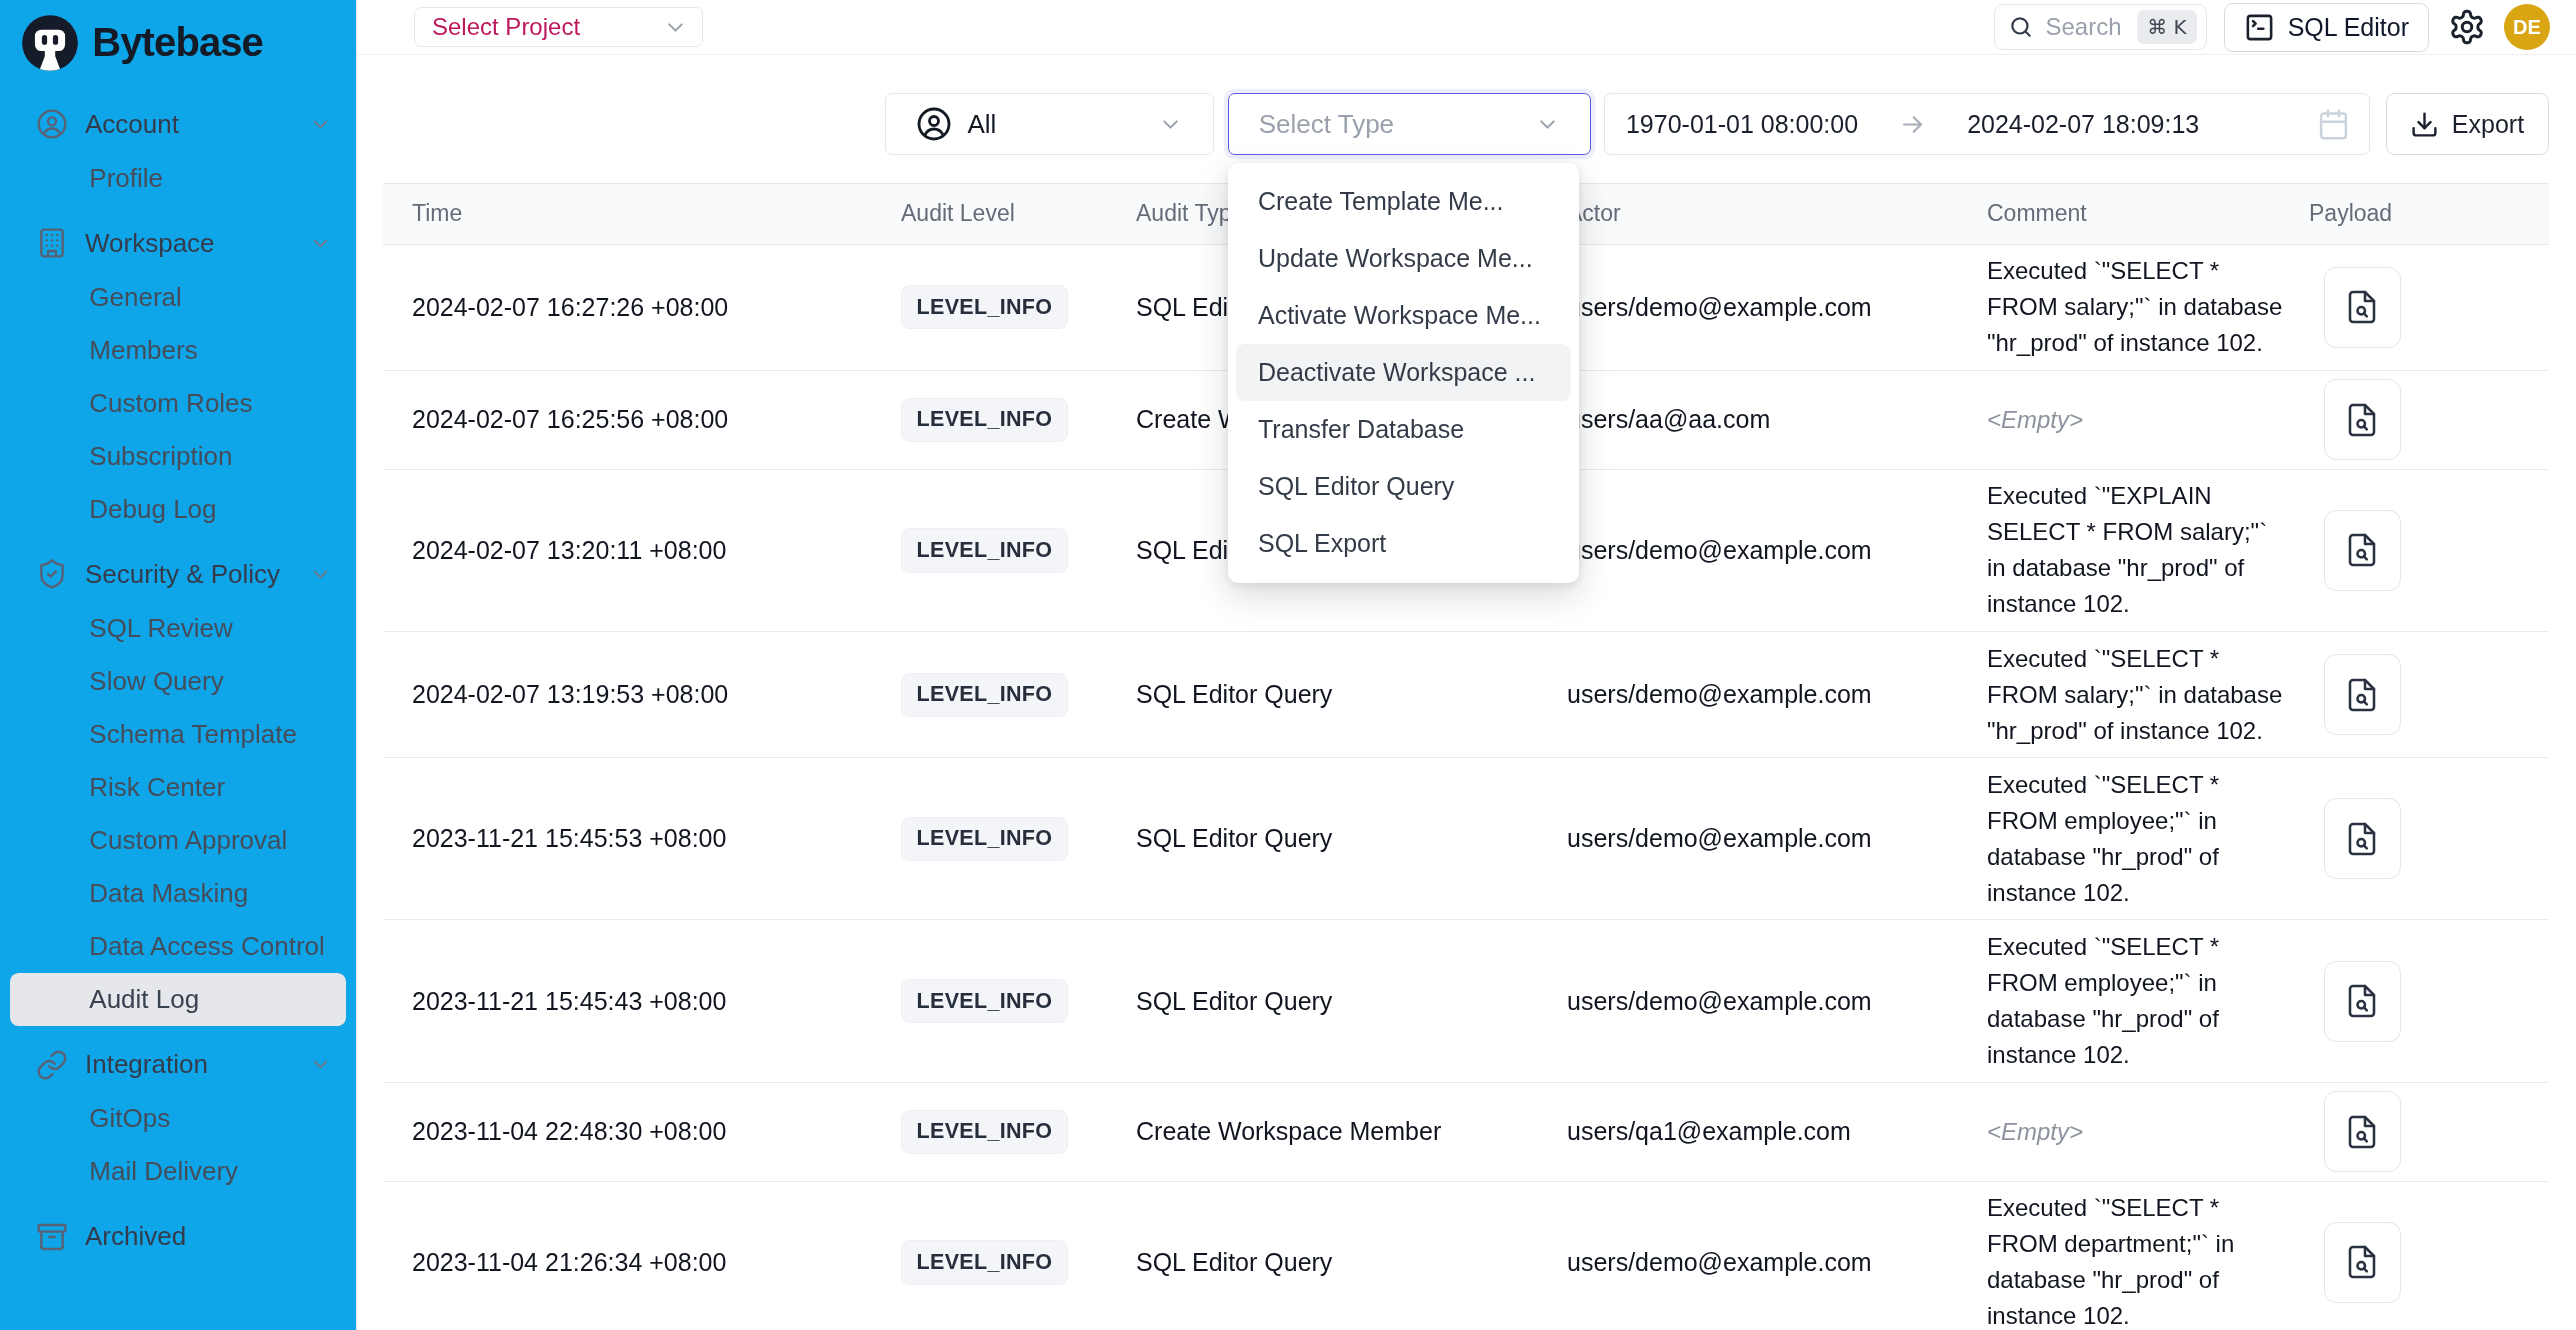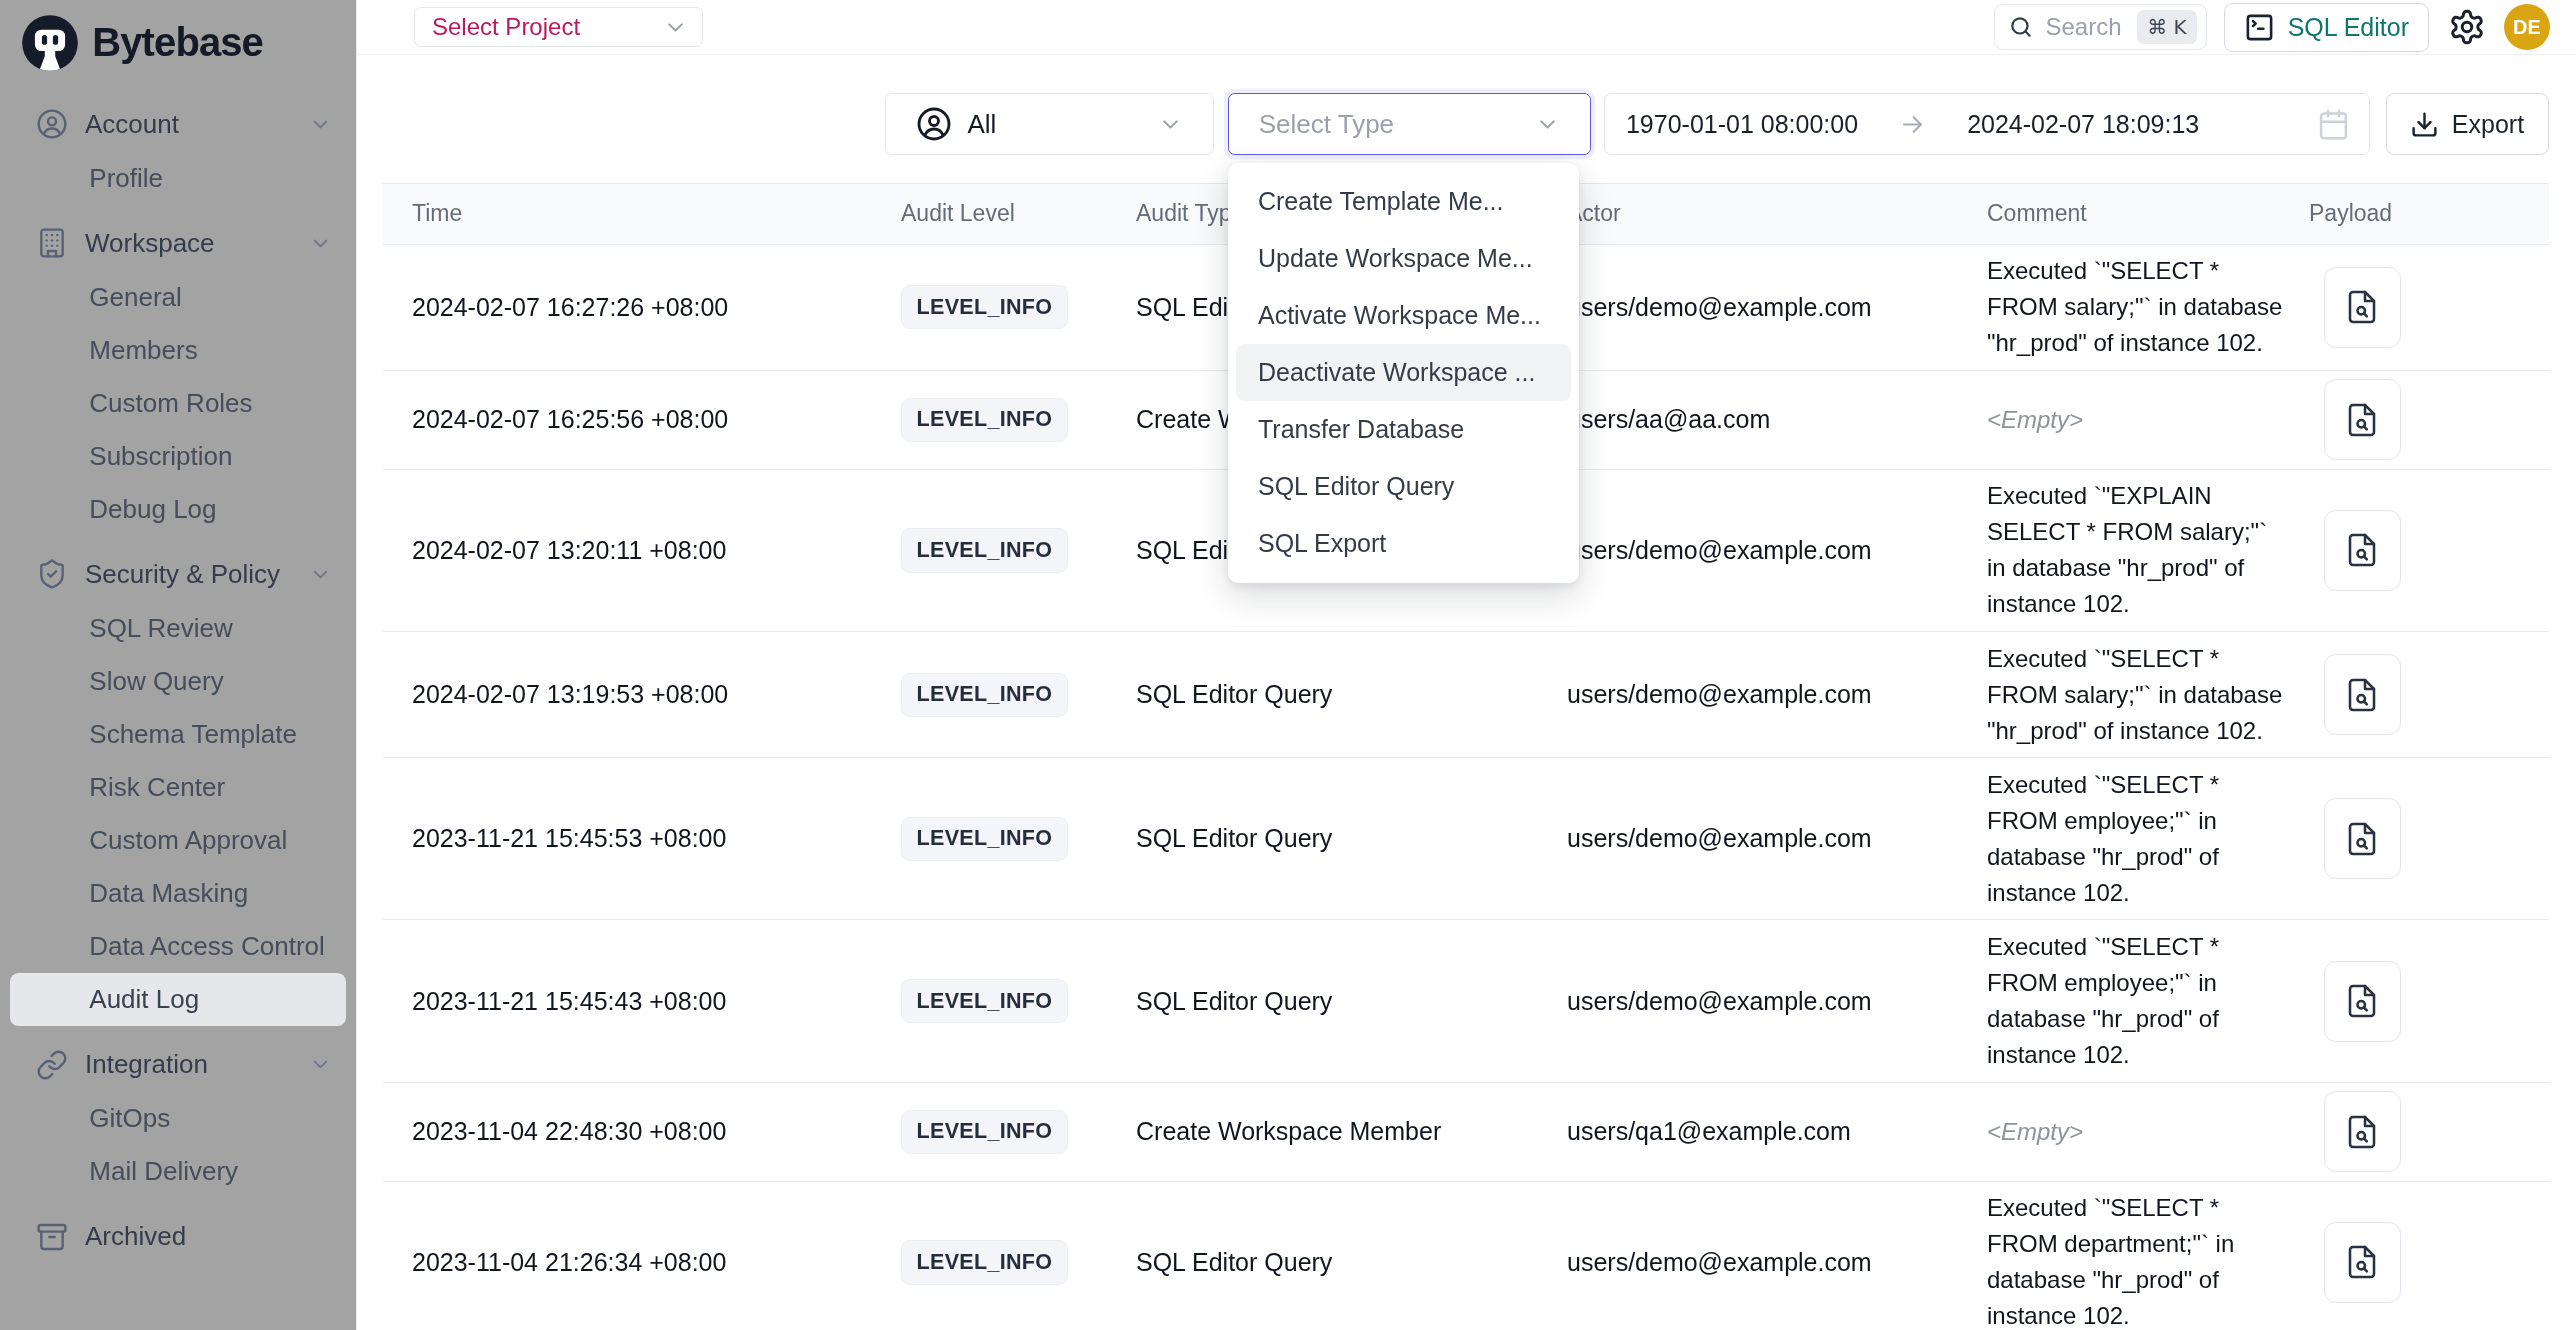--- a/index.html
+++ b/index.html
@@ -1,41 +1,41 @@
 <!DOCTYPE html>
 <html style="font-size:13.7px"><head>
 <meta charset="utf-8">
 <style>
   * { margin:0; padding:0; box-sizing:border-box; }
   html,body { width:2576px; height:1330px; overflow:hidden; }
   body { font-family:"Liberation Sans", sans-serif; background:#fff; color:#171c26; }
   .app { width:2576px; height:1330px; display:flex; overflow:hidden; }
 
   
-  aside { width:357px; min-width:357px; background:#a3a3a3; border-right:0.9px solid #e7e9ec; display:flex; flex-direction:column; overflow:hidden; }
+  aside { width:357px; min-width:357px; background:#0ea5e9; border-right:0.9px solid #e7e9ec; display:flex; flex-direction:column; overflow:hidden; }
   .logo { display:flex; align-items:center; gap:13.7px; padding:13.7px 0 12px 20.6px; }
   .logo svg { width:58px; height:58px; }
   .logo-text { font-size:40px; font-weight:800; color:#141a26; letter-spacing:-0.9px; }
   nav { padding-top:1.7px; }
   .side-section { height:55px; margin-top:11.2px; display:flex; align-items:center; gap:17px; padding:0 24px 0 36px; font-size:26px; font-weight:500; color:#343c4b; cursor:pointer; }
   .side-section svg.sec { width:32px; height:32px; stroke:#596274; fill:none; stroke-width:1.8; stroke-linecap:round; stroke-linejoin:round; }
   .chev { margin-left:auto; width:23px; height:23px; stroke:#707886; fill:none; stroke-width:2; stroke-linecap:round; stroke-linejoin:round; }
   .side-item { height:53px; margin:0 10.3px; padding-left:79px; display:flex; align-items:center; border-radius:8.6px; font-size:26px; color:#454d5b; cursor:pointer; }
   .side-item.active { background:#e5e7eb; color:#30384599; color:#3a4250; }
 
   
   .main { flex:1; display:flex; flex-direction:column; position:relative; overflow:hidden; }
   .topbar { height:55px; min-height:55px; border-bottom:0.9px solid #eef0f3; display:flex; align-items:center; padding:0 26px; }
   .btn-project { width:289px; height:40px; background:#fff; border:0.9px solid #e5e7eb; border-radius:6.9px; display:flex; align-items:center; justify-content:space-between; padding:0 13.7px 0 17px; font-size:24px; color:#be185d; cursor:pointer;margin-left:31px; }
   .topbar-right { margin-left:auto; display:flex; align-items:center; gap:17px; }
   .searchbox { width:213px; height:46px; background:#fff; border:0.9px solid #e5e7eb; border-radius:8.6px; display:flex; align-items:center; gap:11.2px; padding:0 8.6px 0 13.7px; cursor:text; }
   .searchbox svg { width:26px; height:26px; stroke:#343c4b; fill:none; stroke-width:2; stroke-linecap:round; }
   .search-ph { font-size:24px; color:#9aa1ad; }
   .kbd { margin-left:auto; background:#e9ebee; border-radius:6.9px; padding:5.2px 10.3px; font-size:20px; color:#3f4654; font-family:"DejaVu Sans", sans-serif; white-space:nowrap; }
-  .btn-sql { height:49px; background:#fff; border:0.9px solid #d6dae0; border-radius:8.6px; display:flex; align-items:center; gap:13px; padding:0 19px; font-size:25px; font-weight:500; color:#0f766e; cursor:pointer; }
+  .btn-sql { height:49px; background:#fff; border:0.9px solid #d6dae0; border-radius:8.6px; display:flex; align-items:center; gap:13px; padding:0 19px; font-size:25px; font-weight:500; color:#0f172a; cursor:pointer; }
   .btn-sql svg { width:31px; height:31px; stroke:#1b212d; fill:none; stroke-width:2; stroke-linecap:round; stroke-linejoin:round; }
   .gear-btn { width:41px; height:41px; background:none; border:none; cursor:pointer; display:flex; align-items:center; justify-content:center; }
   .gear-btn svg { width:38px; height:38px; stroke:#1b212d; fill:none; stroke-width:1.9; stroke-linecap:round; stroke-linejoin:round; }
   .avatar { width:46px; height:46px; border-radius:50%; background:#d9a513; color:#fff; font-size:20px; font-weight:700; display:flex; align-items:center; justify-content:center; cursor:pointer; }
 
   .content { flex:1; display:flex; flex-direction:column; padding:0 27.5px 0 26px; overflow:hidden; }
 
   
   .filterbar { display:flex; align-items:center; gap:13.7px; margin-top:38px; }
   .sel { height:62px; background:#fff; border:0.9px solid #e5e7eb; border-radius:6.9px; display:flex; align-items:center; padding:0 30px; font-size:26px; cursor:pointer; }

